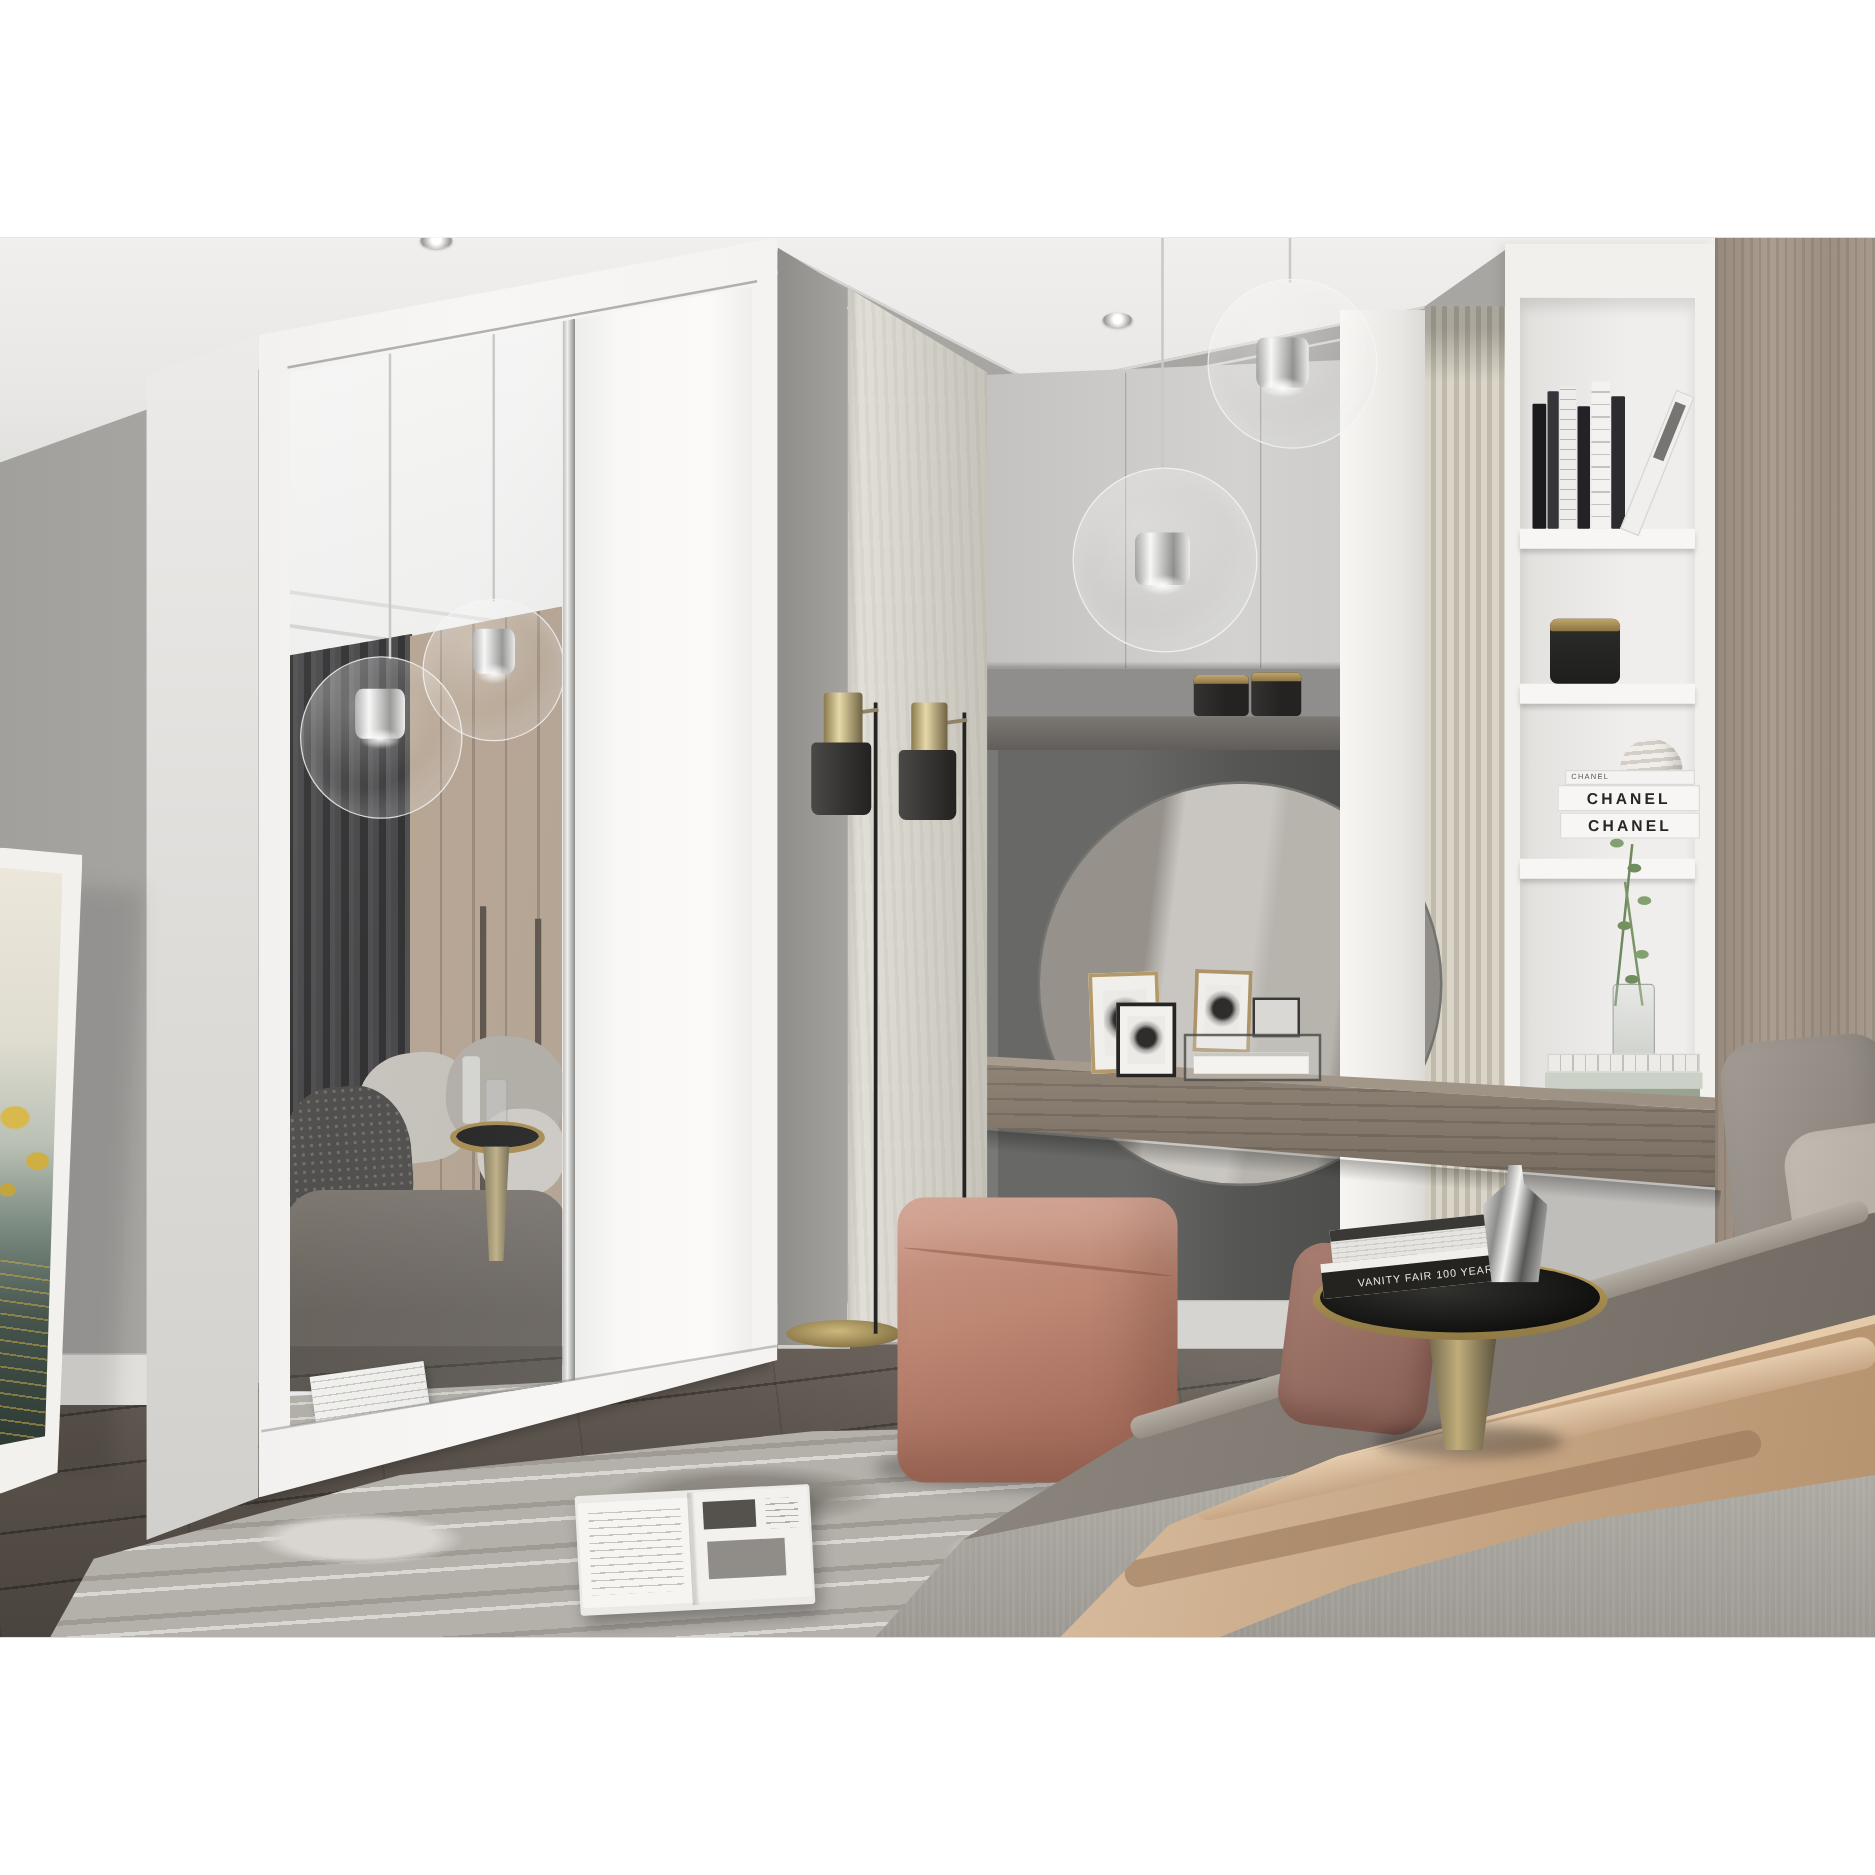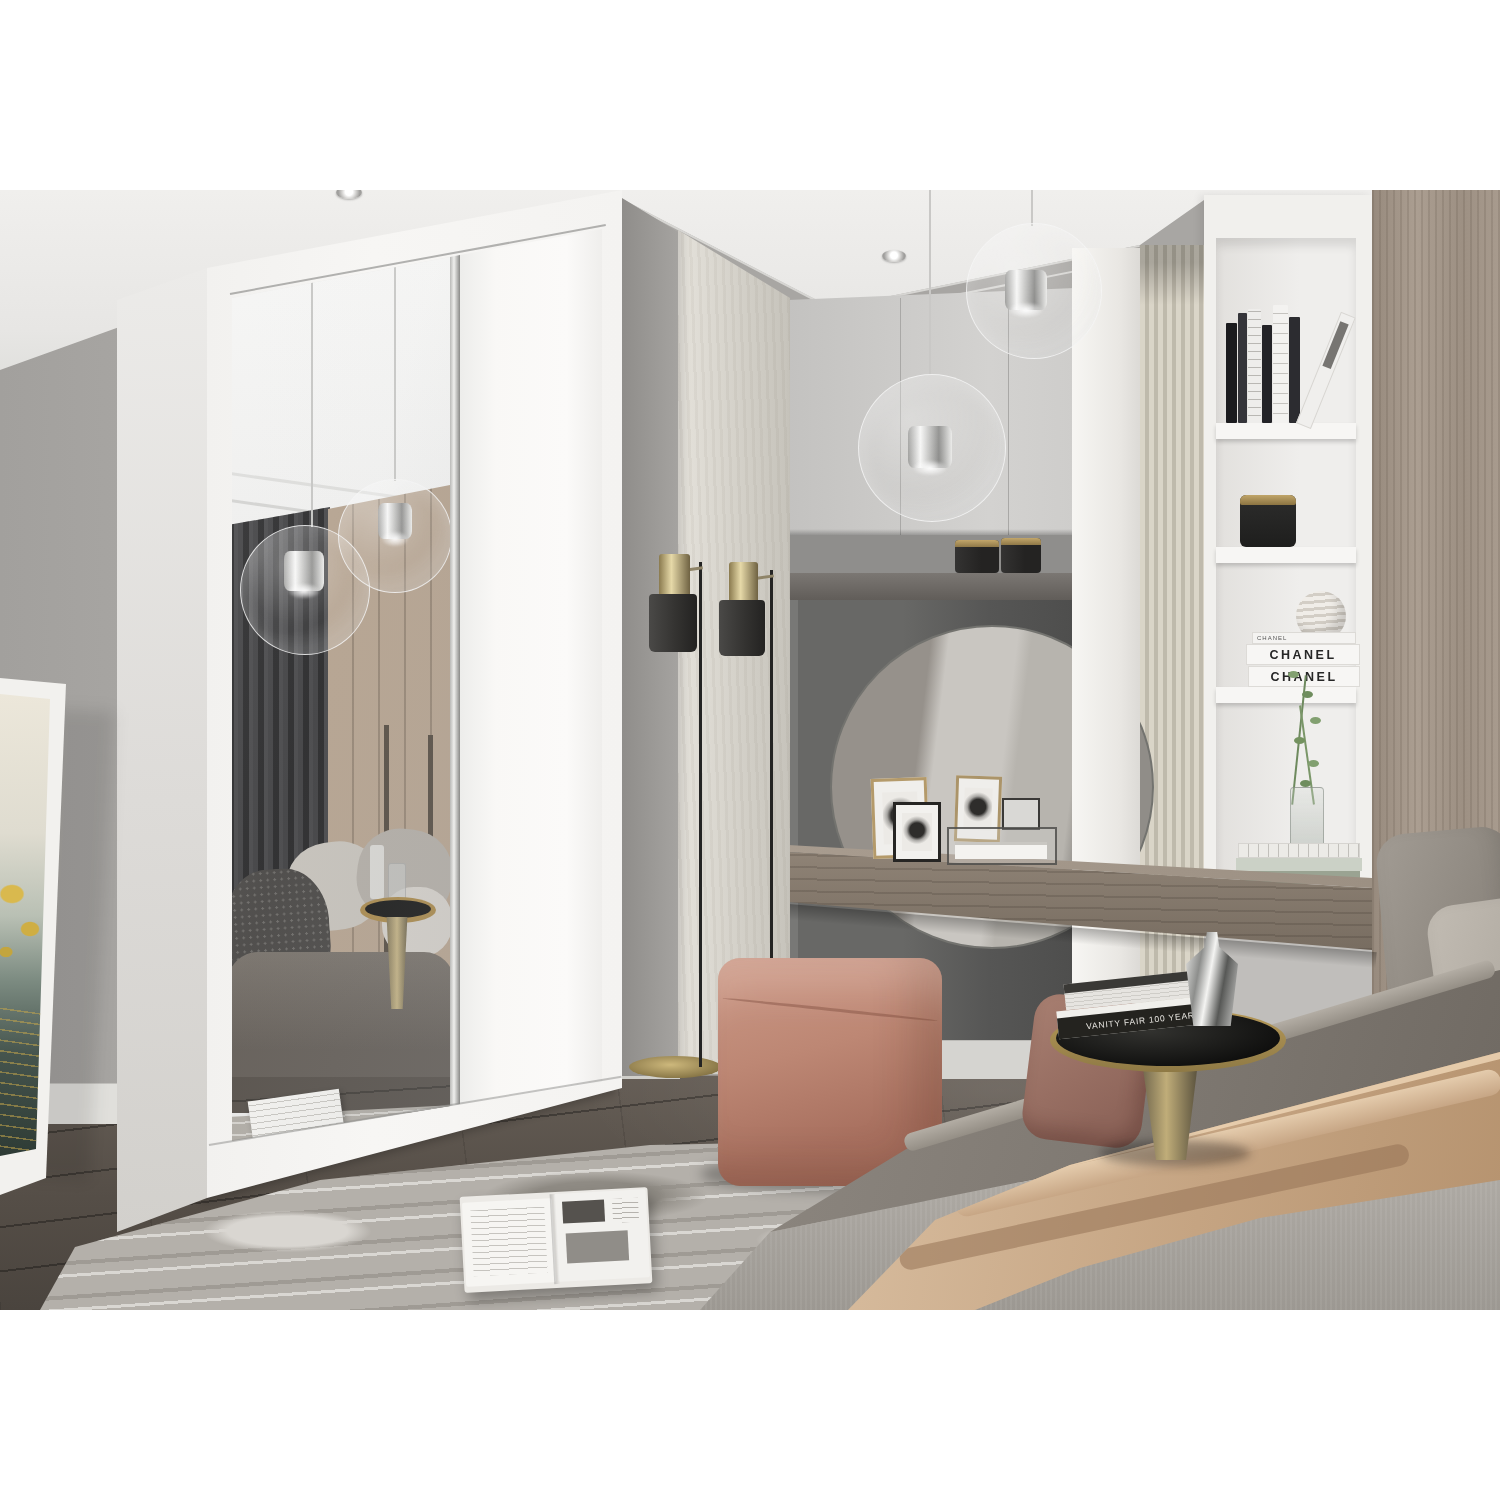--- a/index.html
+++ b/index.html
@@ -71,21 +71,21 @@
   .sp4{left:40px;width:10px;height:98px;background:#232327;}
   .sp5{left:51px;width:15px;height:118px;background:#f3f2f0;background-image:repeating-linear-gradient(0deg,transparent 0 9px,#c5c3bf 9px 10px);}
   .sp6{left:67px;width:11px;height:106px;background:#2c2c30;}
   .lean-book{left:74px;bottom:0;width:14px;height:118px;background:#f0efed;transform:rotate(22deg);transform-origin:bottom left;border:1px solid #d8d6d2;}
   .lean-img{left:2px;top:8px;width:9px;height:48px;background:#777572;}
   .candle{left:36px;top:300px;width:56px;height:52px;background:linear-gradient(180deg,#2d2d2c,#1e1e1d);border-radius:6px;}
   .candle-lid{left:0;top:0;width:56px;height:10px;background:linear-gradient(180deg,#c0a569,#8c7442);border-radius:6px 6px 2px 2px;}
   .sphere{left:92px;top:396px;width:50px;height:50px;border-radius:50%;
     background:repeating-linear-gradient(175deg,#f0ede8 0 4px,#d3cec6 4px 7px);
     box-shadow:inset -7px -9px 10px rgba(0,0,0,.15);}
-  .chanel-stack{left:42px;top:437px;width:118px;height:56px;}
+  .chanel-stack{left:42px;top:421px;width:118px;height:56px;}
   .ch-thin{left:6px;top:0;width:104px;height:12px;background:#f4f3f1;border:1px solid #dcdad6;font-size:6px;letter-spacing:1px;color:#555;display:flex;align-items:center;justify-content:flex-start;padding-left:4px;box-sizing:border-box;}
   .ch-b{background:#f7f6f4;border:1px solid #dddbd7;display:flex;align-items:center;justify-content:center;font-size:12.5px;font-weight:bold;letter-spacing:2.5px;color:#262626;box-sizing:border-box;}
   .ch-b1{left:0;top:12px;width:114px;height:21px;}
   .ch-b2{left:2px;top:34px;width:112px;height:21px;}
   .plant{left:66px;top:470px;width:70px;height:228px;}
   .stem1{left:28px;top:10px;width:2px;height:130px;background:#6e8a5e;transform:rotate(6deg);}
   .stem2{left:36px;top:40px;width:2px;height:100px;background:#7a9668;transform:rotate(-8deg);}
   .leaf{position:absolute;width:11px;height:7px;border-radius:50%;background:#82a070;}
   .lf1{left:18px;top:6px;} .lf2{left:32px;top:26px;background:#6f8d5e;} .lf3{left:40px;top:52px;}
   .lf4{left:24px;top:72px;background:#74925f;} .lf5{left:38px;top:95px;} .lf6{left:30px;top:115px;background:#6f8d5e;}

